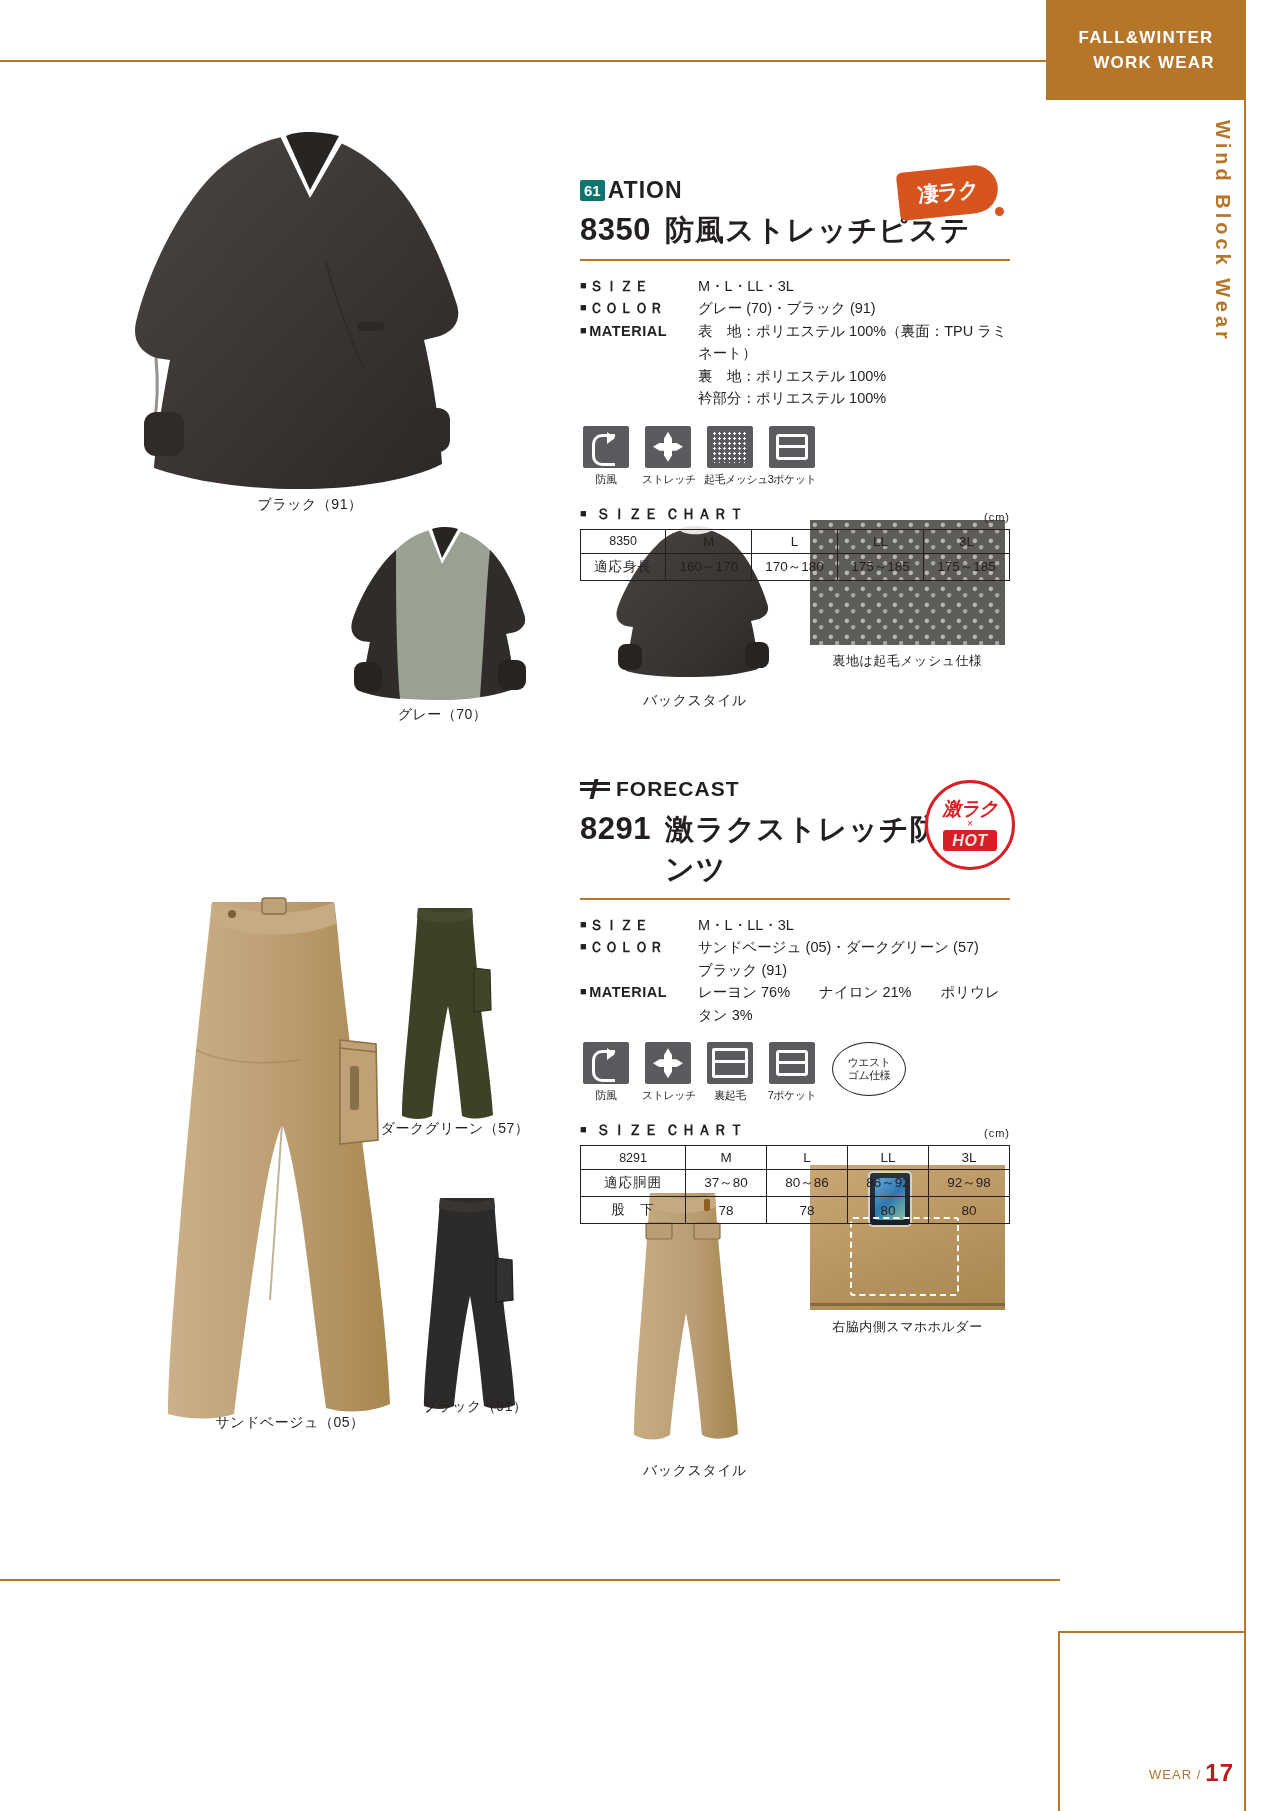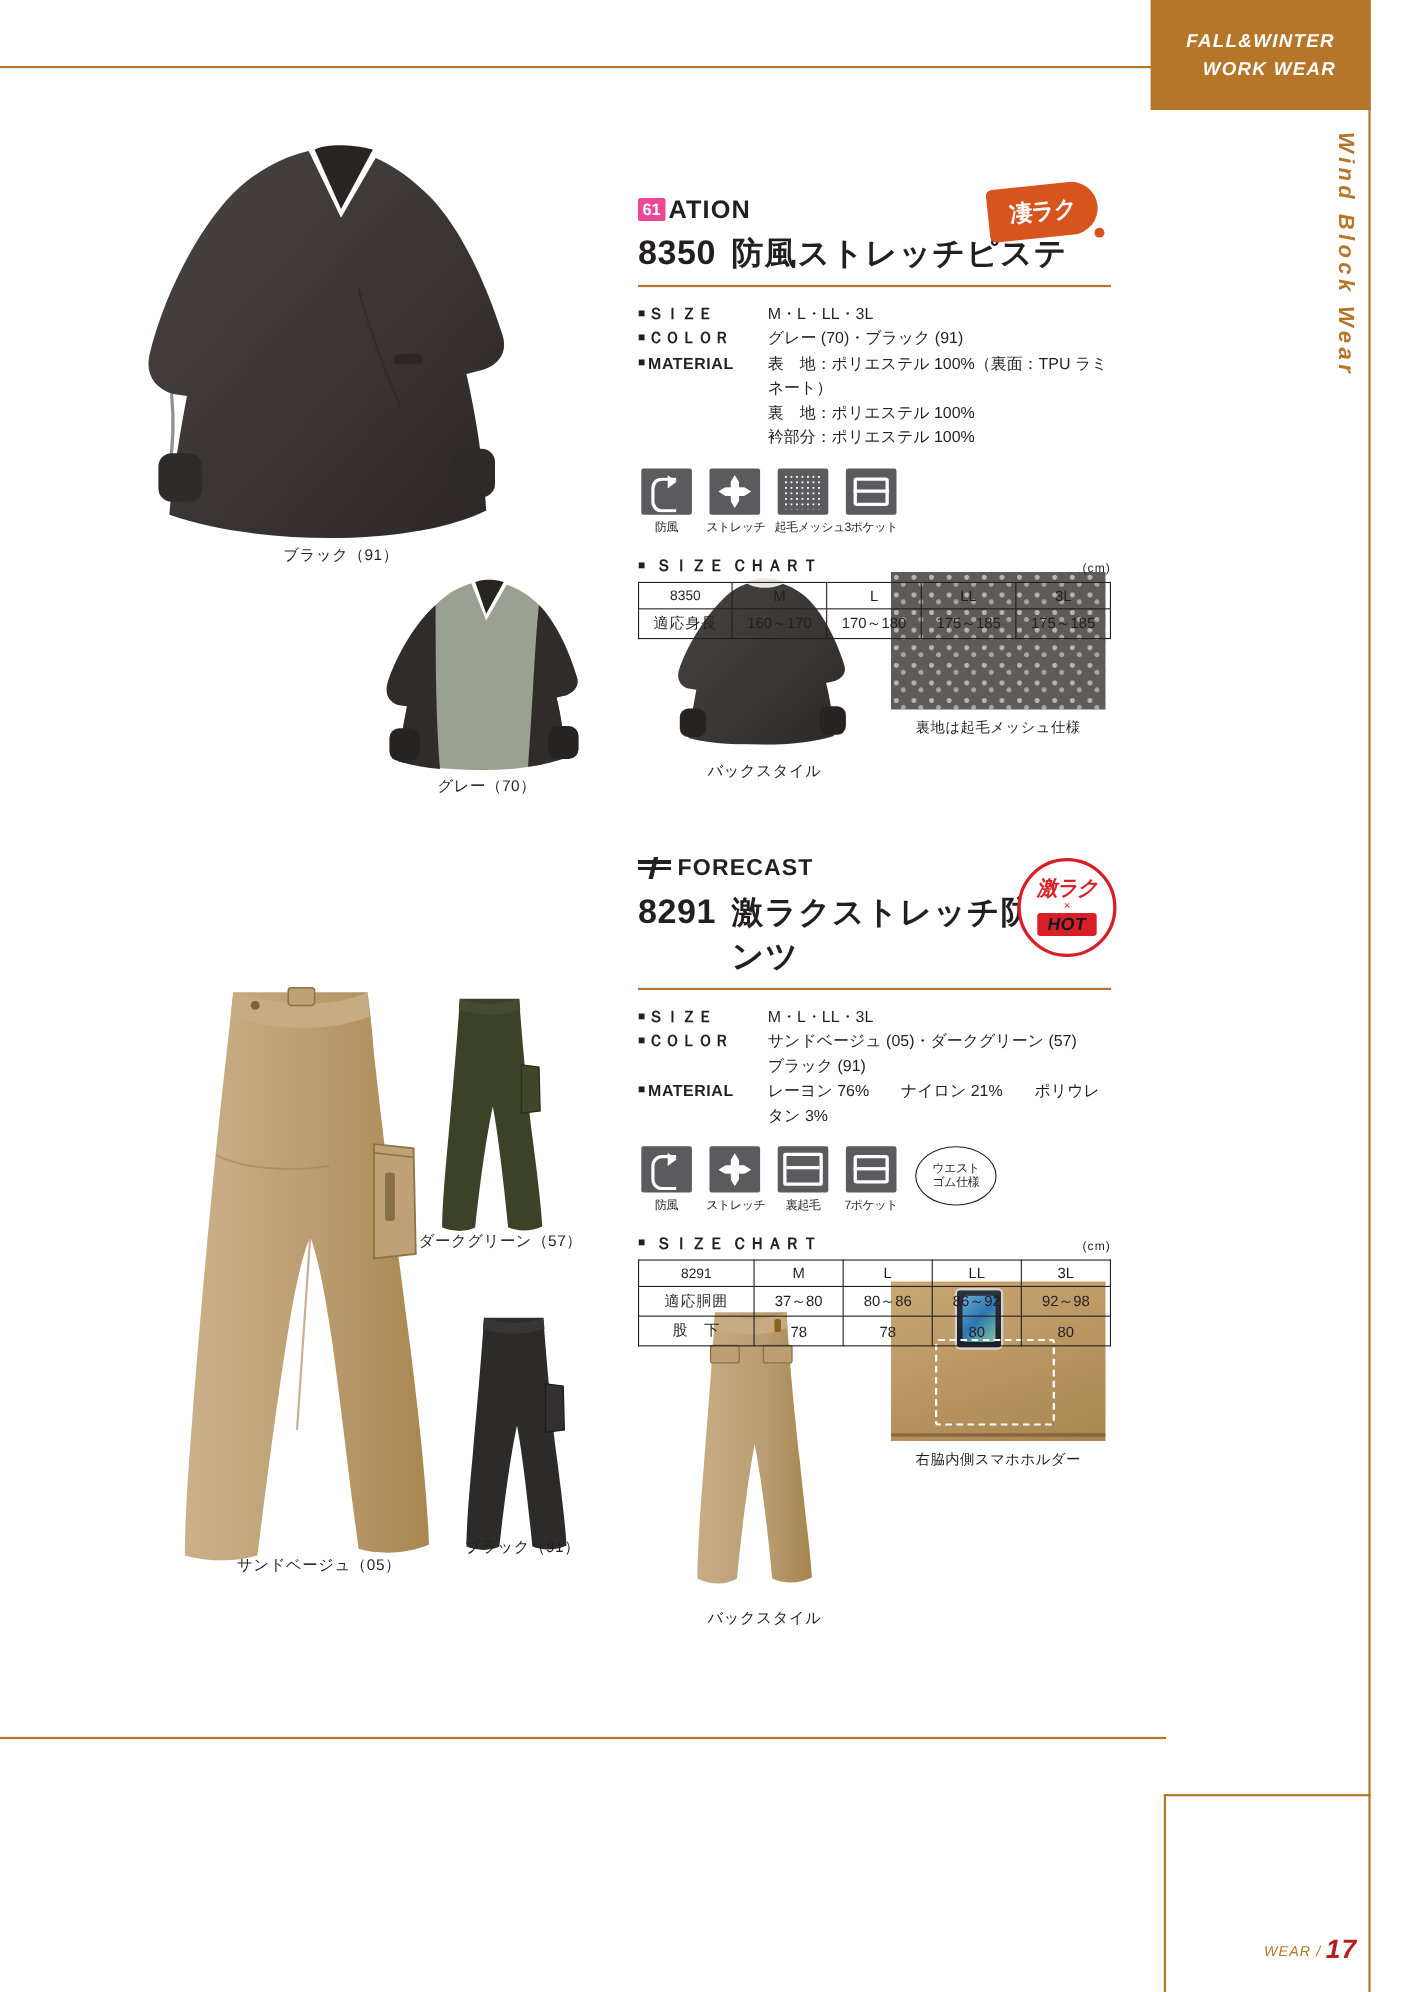--- a/index.html
+++ b/index.html
@@ -4,21 +4,21 @@
 <style>
   html,body{margin:0;padding:0;}
   body{
     width:1280px;height:1811px;position:relative;
     background:#ffffff;
     font-family:"Liberation Sans", sans-serif;
     color:#231f20;
     overflow:hidden;
   }
   
-  .page-frame{position:absolute;inset:0;font-style:italic;}
+  .page-frame{position:absolute;inset:0;}
   .rule-top{position:absolute;left:0;top:60px;width:1060px;height:2px;background:#b5762a;}
   .rule-bottom{position:absolute;left:0;bottom:230px;width:1060px;height:2px;background:#b5762a;}
   .right-rule{position:absolute;right:34px;top:0;bottom:0;width:2px;background:#b5762a;}
 
   .header-tab{
     position:absolute;right:34px;top:0;width:200px;height:100px;
     background:#b5762a;color:#fff;display:flex;flex-direction:column;
     align-items:center;justify-content:center;letter-spacing:1.2px;
   }
   .header-tab .l1{font-size:17px;font-weight:bold;}
@@ -38,21 +38,21 @@
     position:absolute;right:46px;bottom:24px;
     font-size:13px;color:#b5762a;letter-spacing:1px;
   }
   .footer-text .pg{font-size:24px;font-weight:bold;color:#b91c1c;vertical-align:-2px;margin-left:4px;}
 
   
   .info{position:absolute;}
   .brand{display:flex;align-items:center;gap:8px;height:30px;}
   .brand-logo{font-size:23px;font-weight:bold;letter-spacing:1px;color:#231f20;display:flex;align-items:center;}
   .brand-logo .mark{
-    display:inline-block;background:#ec4899;color:#fff;font-size:15px;
+    display:inline-block;background:#0f766e;color:#fff;font-size:15px;
     padding:2px 4px;margin-right:3px;border-radius:2px;letter-spacing:0;
   }
   .fc-logo{display:flex;align-items:center;gap:6px;font-size:21px;font-weight:bold;letter-spacing:1px;}
   .fc-mark{
     width:30px;height:20px;background:
       linear-gradient(transparent 0 3px,#231f20 3px 6px,transparent 6px 9px,#231f20 9px 12px,transparent 12px 100%);
     position:relative;
   }
   .fc-mark:after{content:"";position:absolute;left:12px;top:0;width:4px;height:20px;background:#231f20;transform:skewX(-14deg);}
 
@@ -140,21 +140,21 @@
   .badge-geki{
     position:absolute;width:90px;height:92px;
   }
   .badge-geki .circle{
     width:84px;height:84px;border-radius:50%;background:#fff;border:3px solid #d81f26;
     display:flex;flex-direction:column;align-items:center;justify-content:center;font-style:italic;
   }
   .badge-geki .t1{font-size:19px;font-weight:bold;color:#d81f26;letter-spacing:-1px;line-height:1;}
   .badge-geki .x{font-size:10px;color:#d81f26;line-height:1;margin:1px 0;}
   .badge-geki .t2{
-    background:#d81f26;color:#0f172a;font-size:16px;font-weight:bold;
+    background:#d81f26;color:#e5e5e5;font-size:16px;font-weight:bold;
     padding:1px 9px;border-radius:3px;line-height:1.2;letter-spacing:0.5px;
   }
 
   
   .photo{position:absolute;}
   .cap{position:absolute;text-align:center;font-size:14px;letter-spacing:0.5px;}
   .cap.small{font-size:13px;}
   .swatch-mesh{
     background:
       radial-gradient(circle at 30% 30%, rgba(255,255,255,.55) 0 2px, transparent 2.5px),

